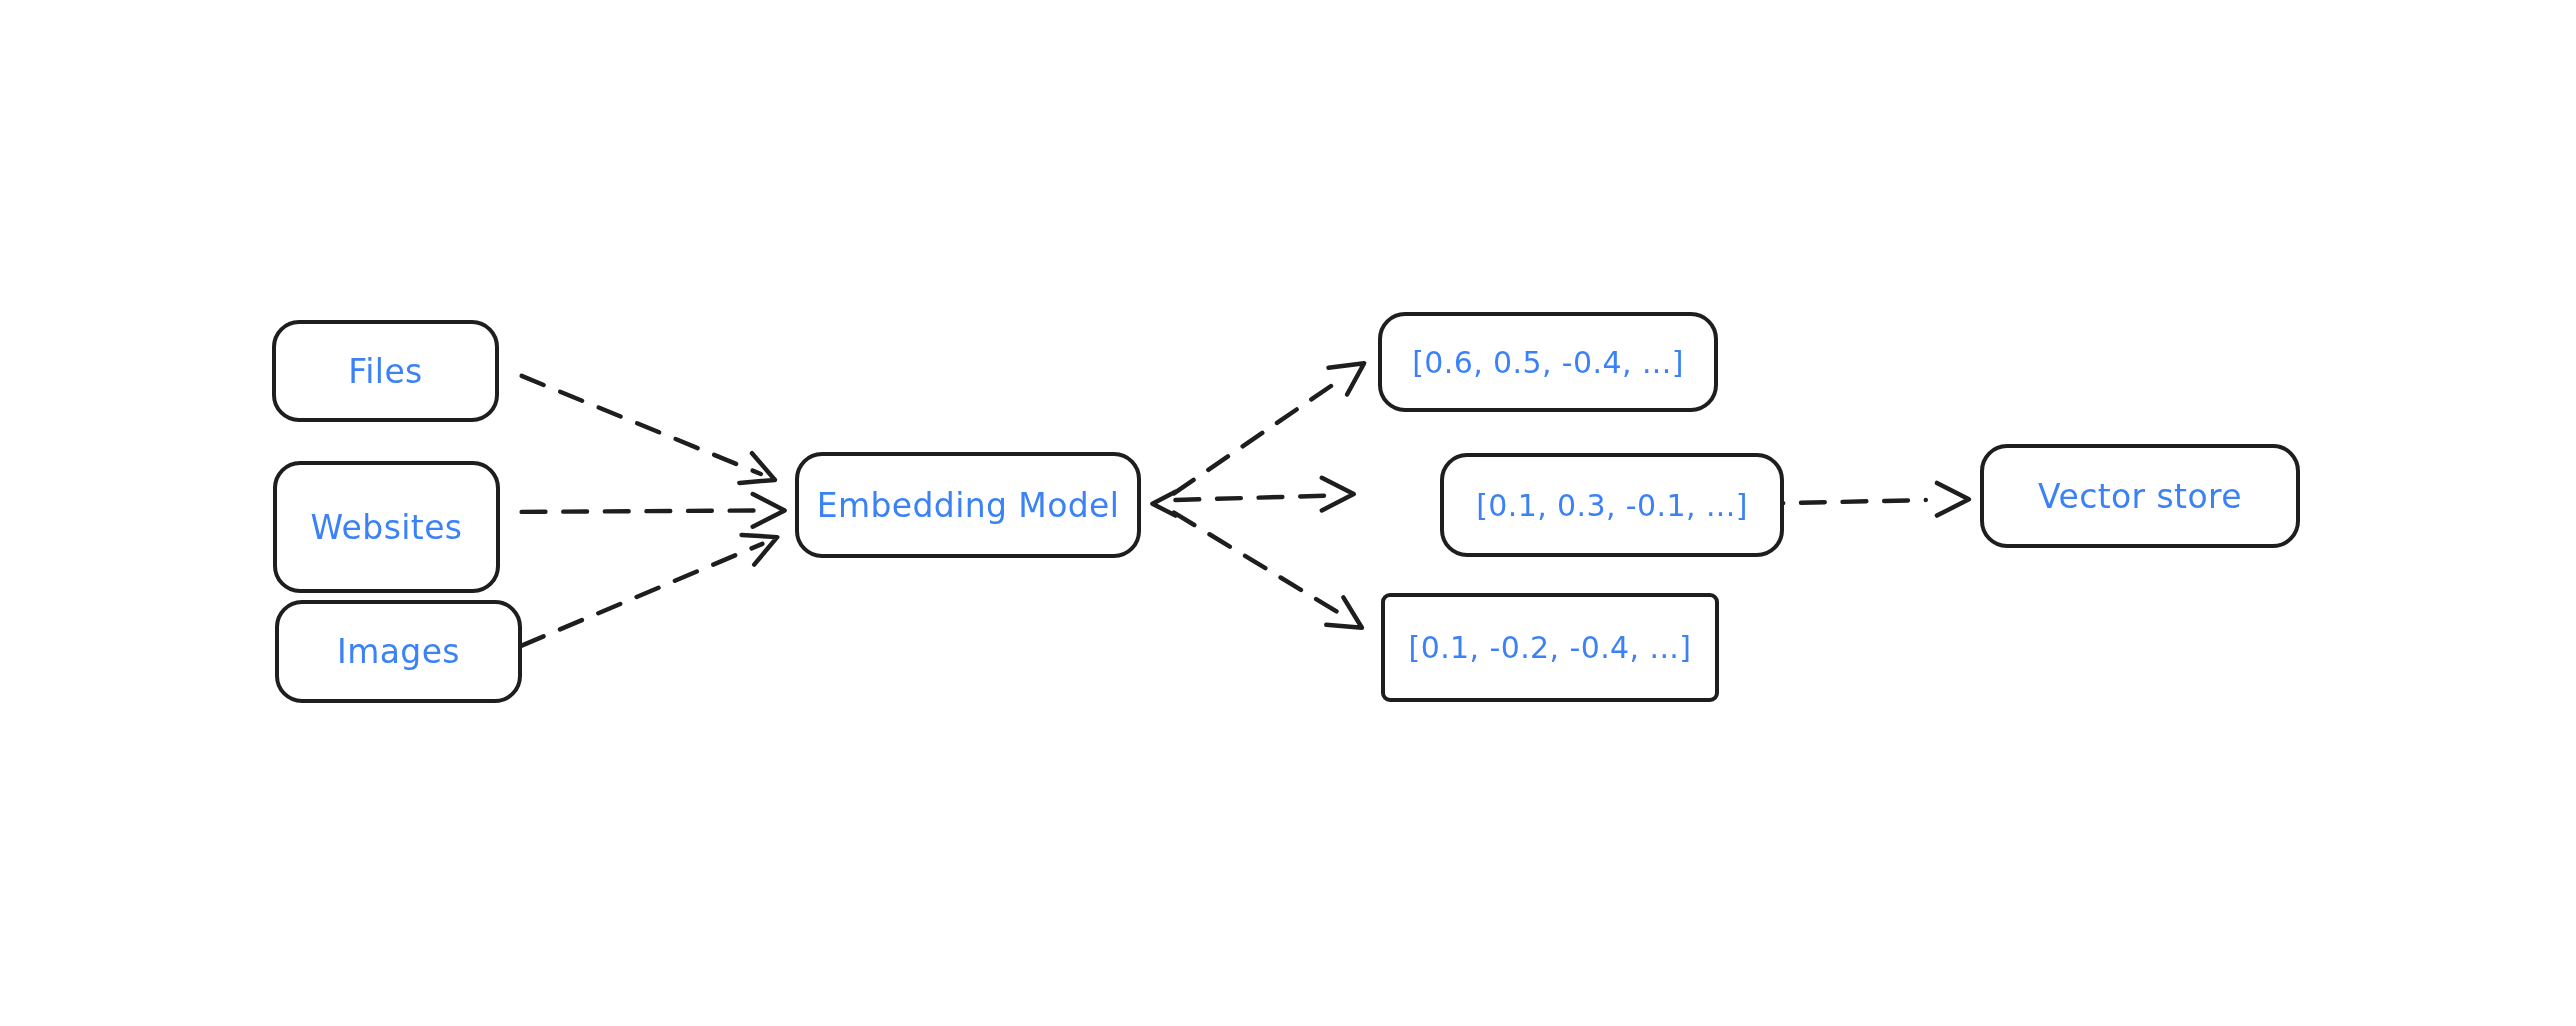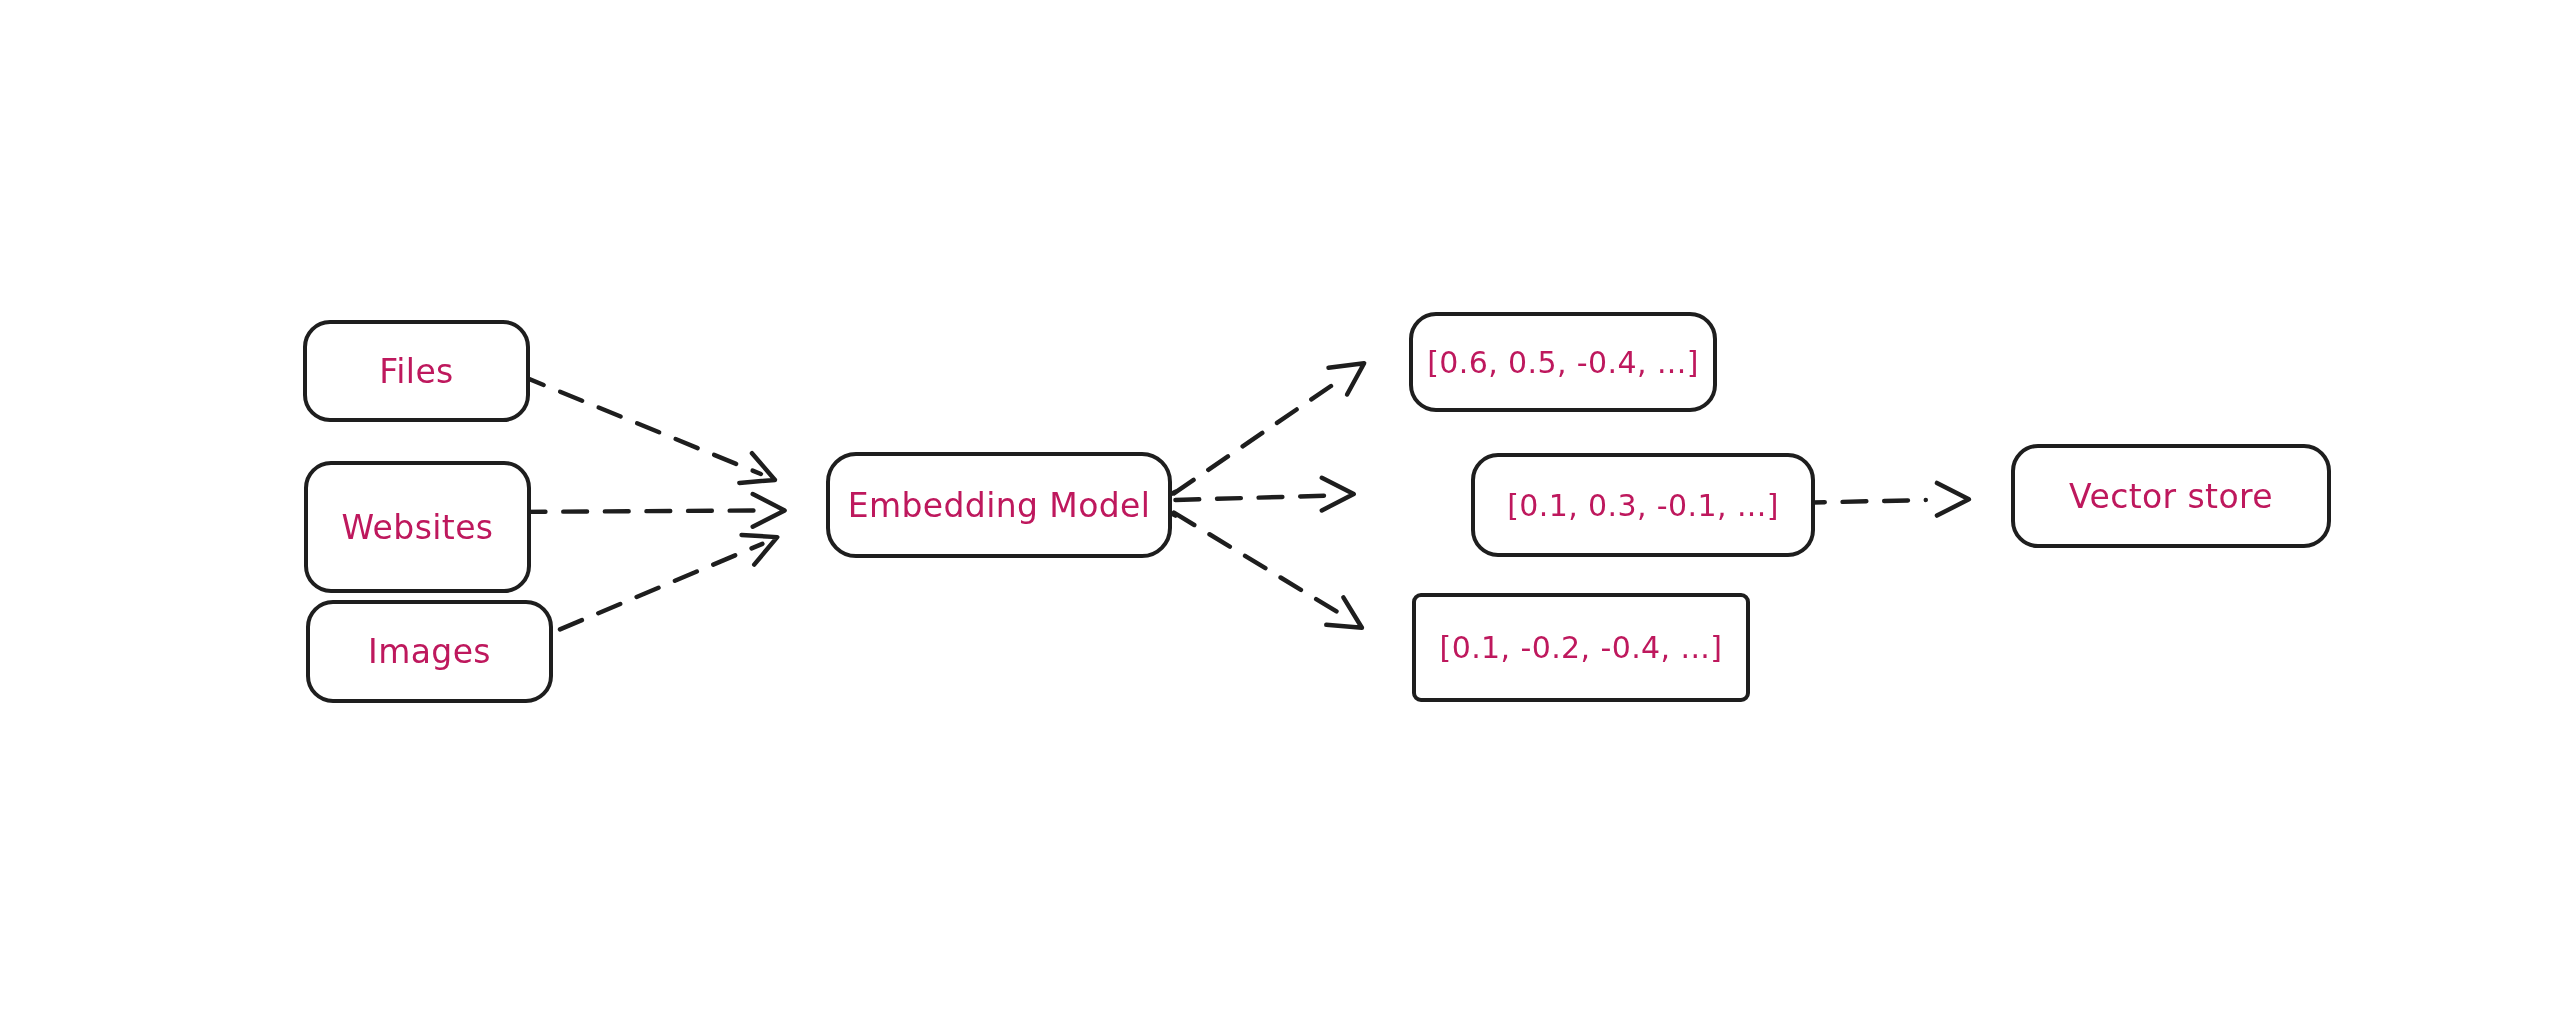--- a/index.html
+++ b/index.html
@@ -34,25 +34,24 @@
   }
   .node {
     position: absolute;
     box-sizing: border-box;
     border: 4.5px solid #1e1e1e;
     border-radius: 27px;
     background: #ffffff;
     display: flex;
     align-items: center;
     justify-content: center;
-    color: #be185d;
+    color: #3b82f6;
     font-size: 33px;
     white-space: nowrap;
     letter-spacing: 0.4px;
-    margin-left: 31px;
   }
   .node.vector {
     font-size: 30px;
   }
 </style>
 </head>
 <body>
 
 <div class="canvas">
 
@@ -103,25 +102,25 @@
   </div>
 
   <div class="node" style="left:273px; top:461px; width:227px; height:132px;">
     <span>Websites</span>
   </div>
 
   <div class="node" style="left:275px; top:600px; width:247px; height:103px;">
     <span>Images</span>
   </div>
 
-  <div class="node" style="left:795px; top:452px; width:346px; height:106px;border-radius:30px;">
+  <div class="node" style="left:795px; top:452px; width:346px; height:106px;">
     <span>Embedding Model</span>
   </div>
 
-  <div class="node vector" style="left:1378px; top:312px; width:308px; height:100px;">
+  <div class="node vector" style="left:1378px; top:312px; width:340px; height:100px;">
     <span>[0.6, 0.5, -0.4, ...]</span>
   </div>
 
   <div class="node vector" style="left:1440px; top:453px; width:344px; height:104px;">
     <span>[0.1, 0.3, -0.1, ...]</span>
   </div>
 
   <div class="node vector" style="left:1381px; top:593px; width:338px; height:109px;border-radius:9px;">
     <span>[0.1, -0.2, -0.4, ...]</span>
   </div>

